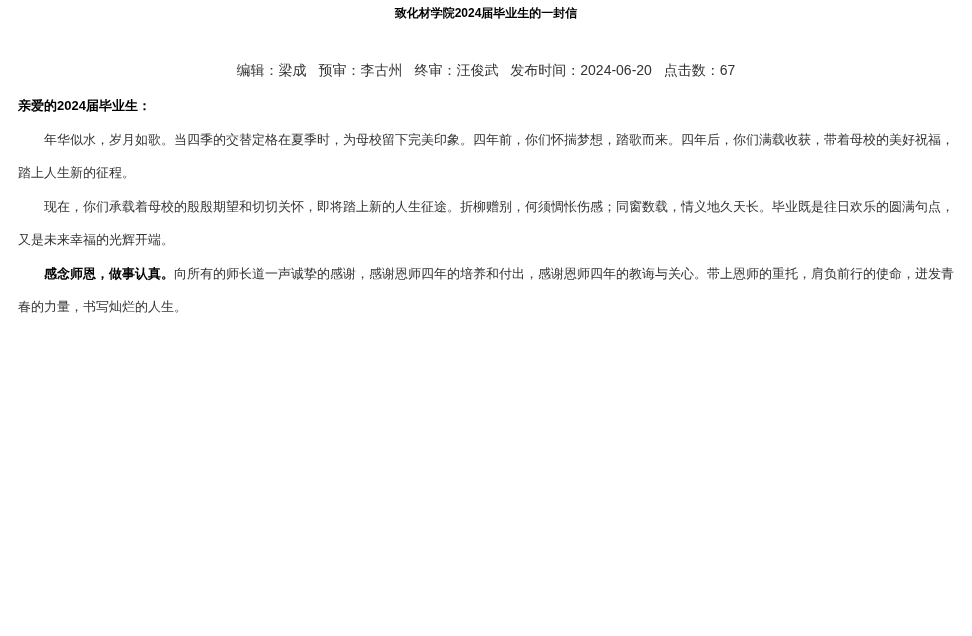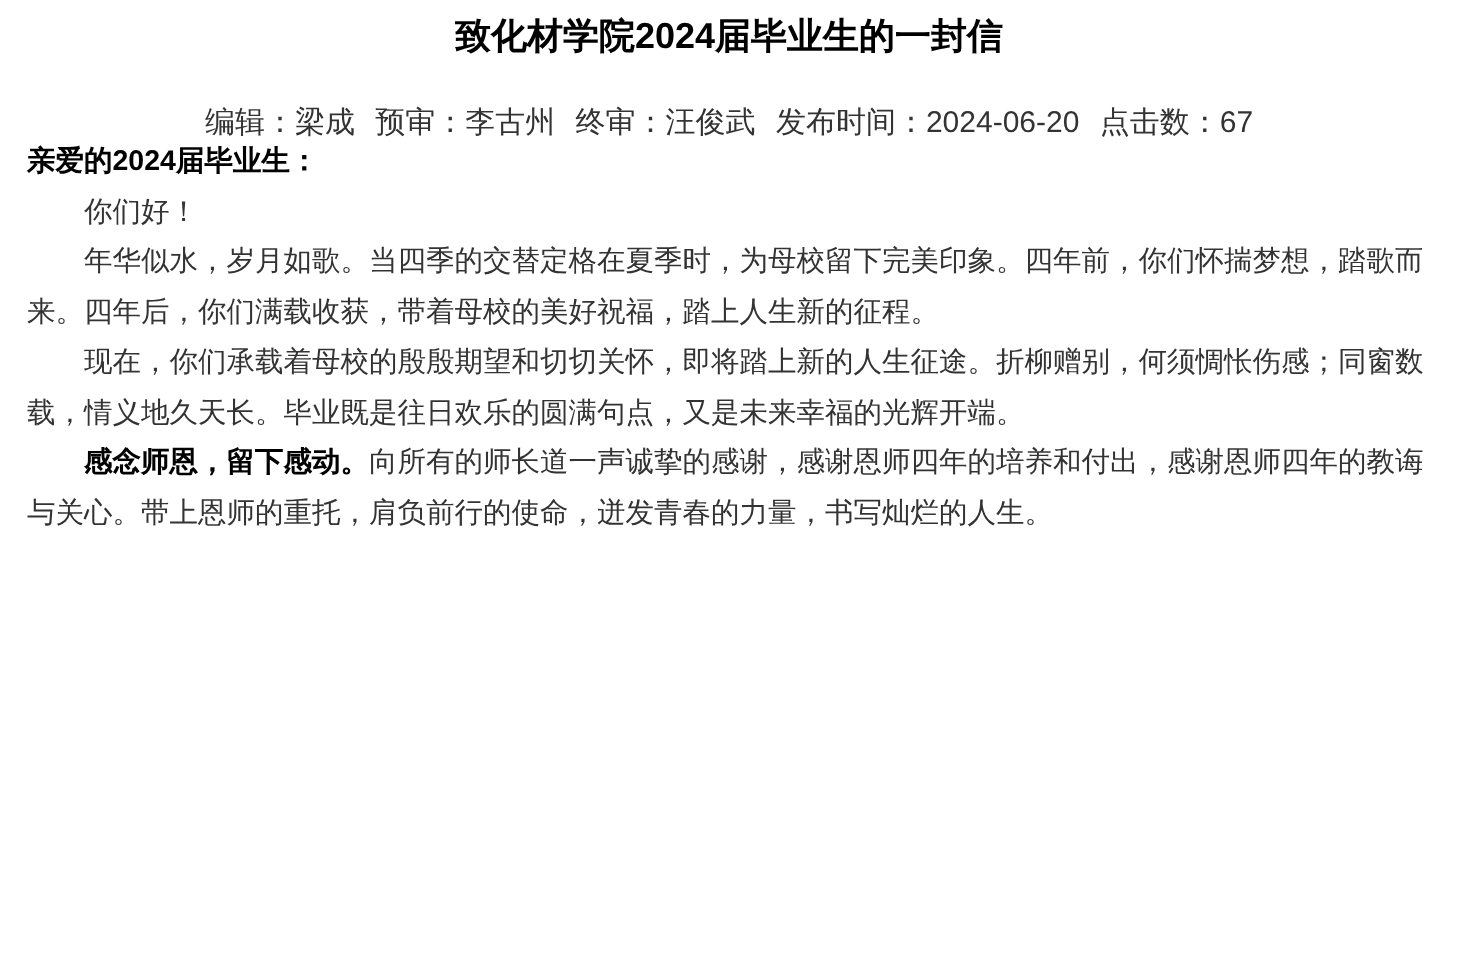--- a/index.html
+++ b/index.html
@@ -9,41 +9,41 @@
   }
   .page {
     width: 972px;
     min-height: 636px;
     box-sizing: border-box;
     background: #ffffff;
     font-family: "Liberation Sans", "DejaVu Sans", sans-serif;
     overflow: hidden;
   }
   .article-title {
-    padding-top: 12px;
     text-align: center;
-    font-size: 24px;
+    font-size: 12px;
     line-height: 26px;
     font-weight: 700;
     color: #000000;
   }
   .article-meta {
     margin-top: 35px;
     text-align: center;
-    font-size: 20px;
+    font-size: 14px;
     line-height: 18px;
     color: #333333;
   }
   .meta-item {
     margin: 0 4px;
     white-space: nowrap;
   }
   .article-content {
+    margin-top: 10px;
     padding: 0 18px;
-    font-size: 19px;
+    font-size: 13px;
     line-height: 33.5px;
     color: #333333;
   }
   .article-content p {
     margin: 0;
     padding: 0;
   }
   .salutation {
     font-weight: 700;
     color: #000000;
@@ -67,25 +67,24 @@
     <span class="meta-item"><span>编辑：</span><span>梁成</span></span>
     <span class="meta-item"><span>预审：</span><span>李古州</span></span>
     <span class="meta-item"><span>终审：</span><span>汪俊武</span></span>
     <span class="meta-item"><span>发布时间：</span><span>2024-06-20</span></span>
     <span class="meta-item"><span>点击数：</span><span>67</span></span>
   </div>
 
   <div class="article-content">
     <p class="salutation">亲爱的2024届毕业生：</p>
 
-    <p class="para indent"><span class="para-lead"></span><span>你们好！</span></p>
 
     <p class="para indent"><span class="para-lead"></span><span>年华似水，岁月如歌。当四季的交替定格在夏季时，为母校留下完美印象。四年前，你们怀揣梦想，踏歌而来。四年后，你们满载收获，带着母校的美好祝福，踏上人生新的征程。</span></p>
 
     <p class="para indent"><span class="para-lead"></span><span>现在，你们承载着母校的殷殷期望和切切关怀，即将踏上新的人生征途。折柳赠别，何须惆怅伤感；同窗数载，情义地久天长。毕业既是往日欢乐的圆满句点，又是未来幸福的光辉开端。</span></p>
 
-    <p class="para indent"><span class="para-lead">感念师恩，留下感动。</span><span>向所有的师长道一声诚挚的感谢，感谢恩师四年的培养和付出，感谢恩师四年的教诲与关心。带上恩师的重托，肩负前行的使命，迸发青春的力量，书写灿烂的人生。</span></p>
+    <p class="para indent"><span class="para-lead">感念师恩，做事认真。</span><span>向所有的师长道一声诚挚的感谢，感谢恩师四年的培养和付出，感谢恩师四年的教诲与关心。带上恩师的重托，肩负前行的使命，迸发青春的力量，书写灿烂的人生。</span></p>
 
 
 
   </div>
 
 </div>
 
 </body></html>

